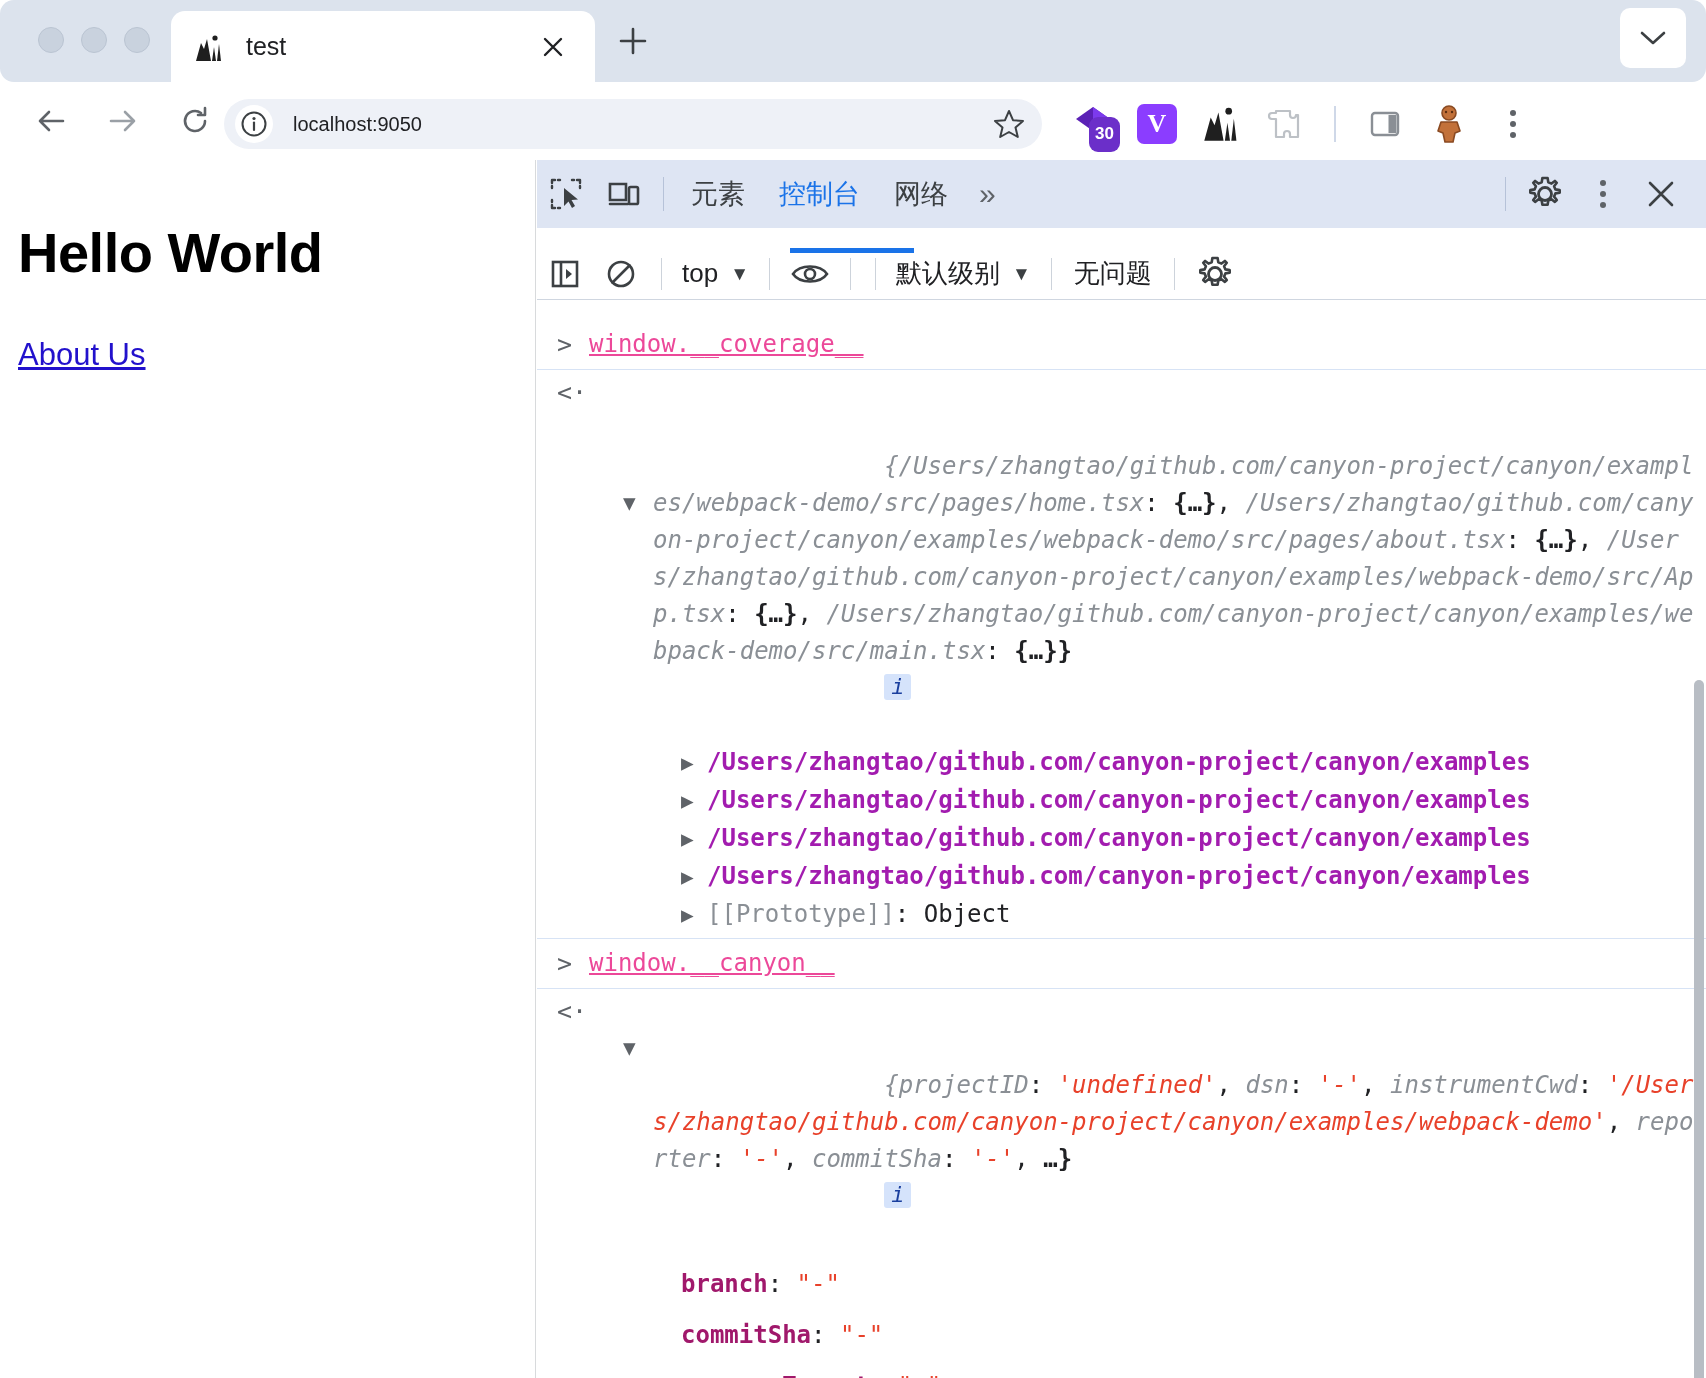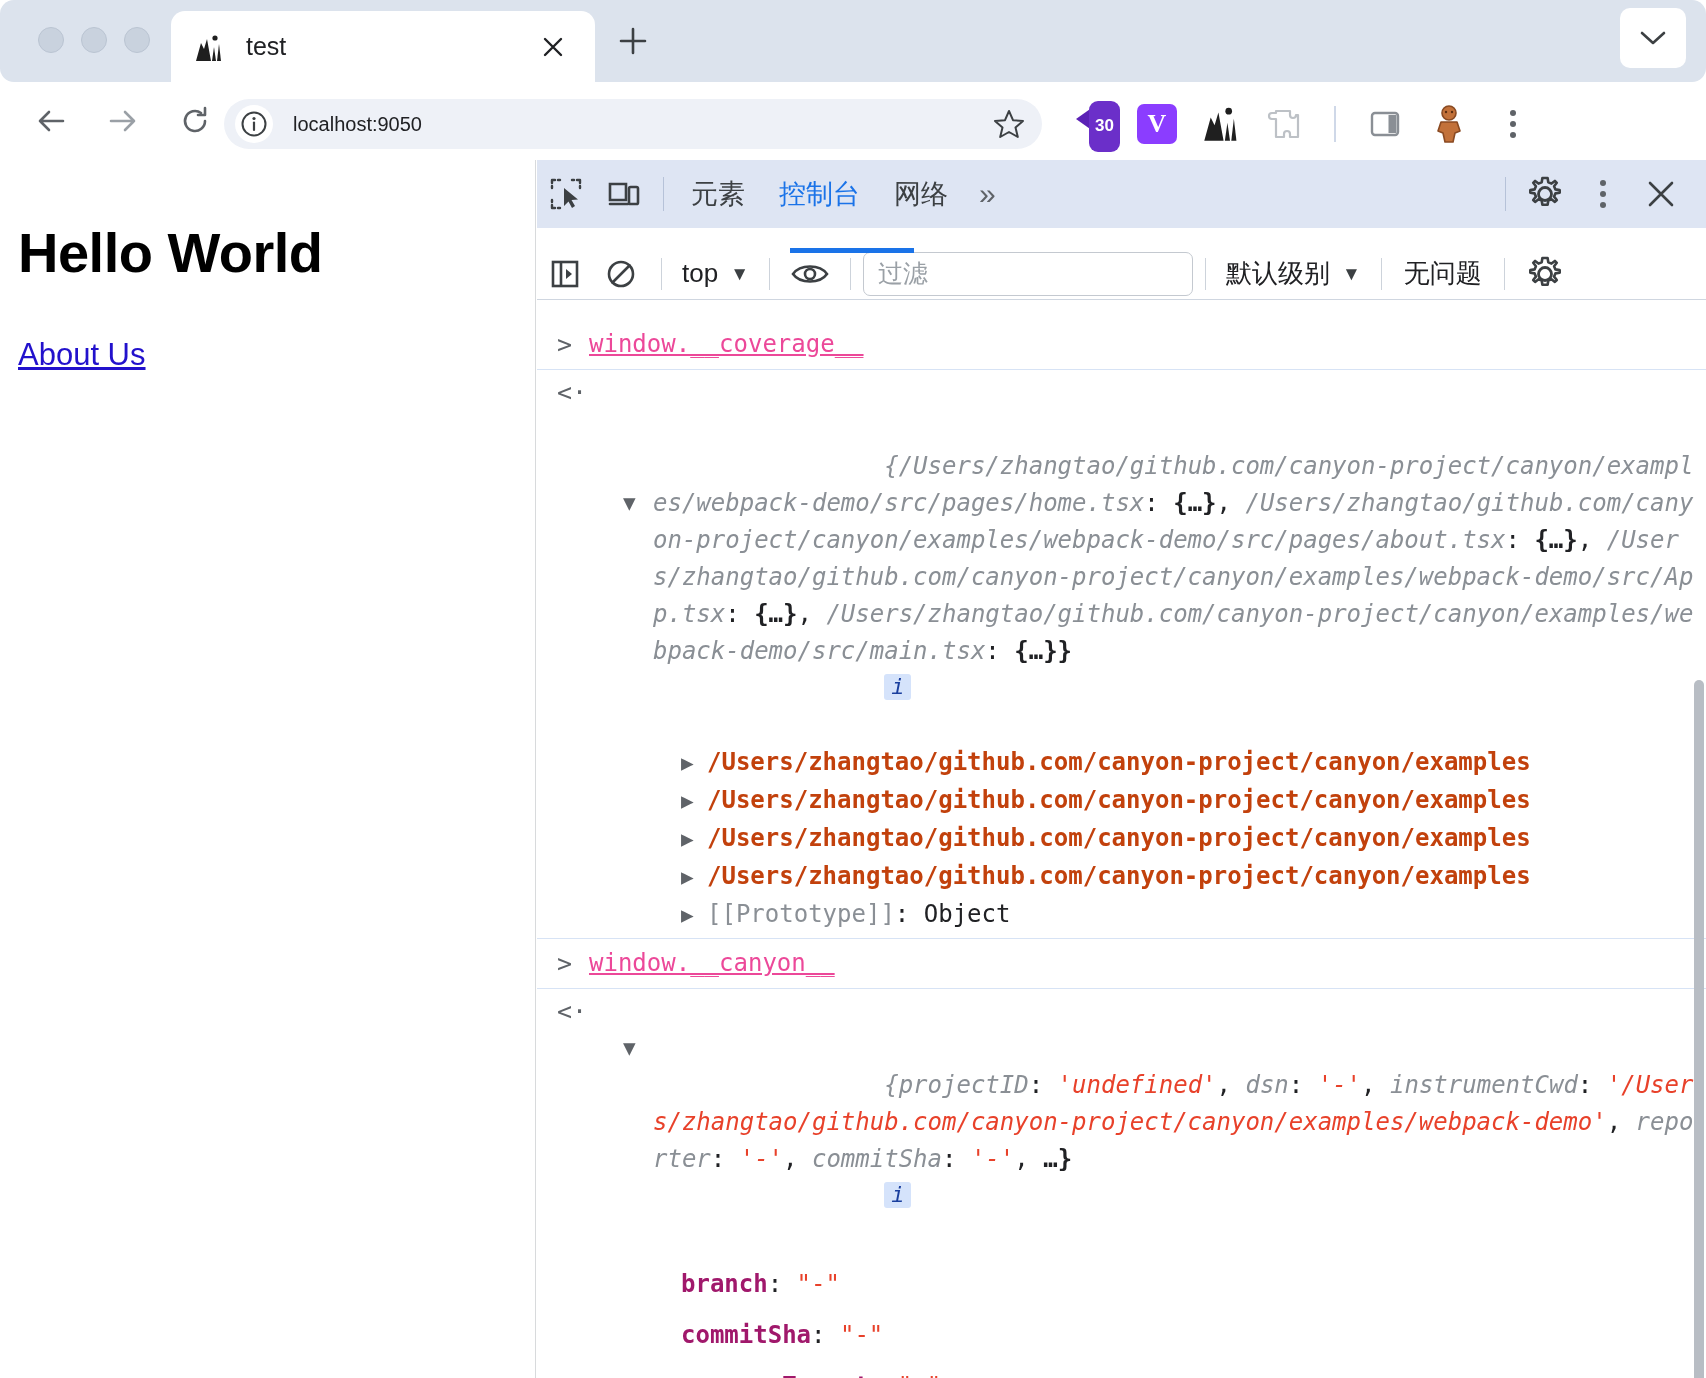--- a/index.html
+++ b/index.html
@@ -140,21 +140,21 @@
     display: flex; align-items: center; justify-content: center;
     position: relative;
   }
   .badge-30 {
     position: absolute;
     right: -2px; bottom: -3px;
     background: #6b2fc9;
     color: #ffffff;
     font-size: 17px; font-weight: bold;
     border-radius: 9px;
-    padding: 16px 6px;
+    padding: 8px 6px;
     line-height: 1.1;
     font-family: "Liberation Sans", sans-serif;
   }
   .v-ext {
     width: 40px; height: 40px;
     background: #8b3dff;
     border-radius: 7px;
     display: flex; align-items: center; justify-content: center;
     color: #ffffff; font-size: 26px; font-weight: bold;
     font-family: "Liberation Serif", serif;
@@ -389,21 +389,21 @@
   .prop-tri {
     color: #5f6368;
     font-size: 21px;
     width: 26px; flex: 0 0 auto;
   }
   .prop-key-dark {
     color: #a0186b;
     font-weight: bold;
   }
   .prop-key-path {
-    color: #c2410c;
+    color: #a21caf;
     font-weight: bold;
   }
   .prop-proto {
     color: #8a8f95;
   }
   .prop-val-str { color: #e8412a; }
   .prop-val-obj { color: #202124; }
   .prop-nokey { padding-left: 66px; margin-top: 14px; }
 
   
@@ -612,23 +612,20 @@
         <span class="caret">▼</span>
       </div>
       <div class="fb-sep"></div>
       <div class="fb-icon">
         <svg width="38" height="26" viewBox="0 0 38 26">
           <path d="M2 13 C9 3, 29 3, 36 13 C29 23, 9 23, 2 13 Z" stroke="#3c4043" stroke-width="2.6" fill="none"></path>
           <circle cx="19" cy="13" r="5" stroke="#3c4043" stroke-width="2.6" fill="none"></circle>
         </svg>
       </div>
       <div class="fb-sep"></div>
-      <div class="fb-filter-input">
-        <span>过滤</span>
-      </div>
       <div class="fb-sep"></div>
       <div class="fb-select">
         <span>默认级别</span>
         <span class="caret">▼</span>
       </div>
       <div class="fb-sep"></div>
       <div class="fb-text">无问题</div>
       <div class="fb-sep"></div>
       <div class="fb-icon">
         <svg width="36" height="36" viewBox="0 0 36 36">

